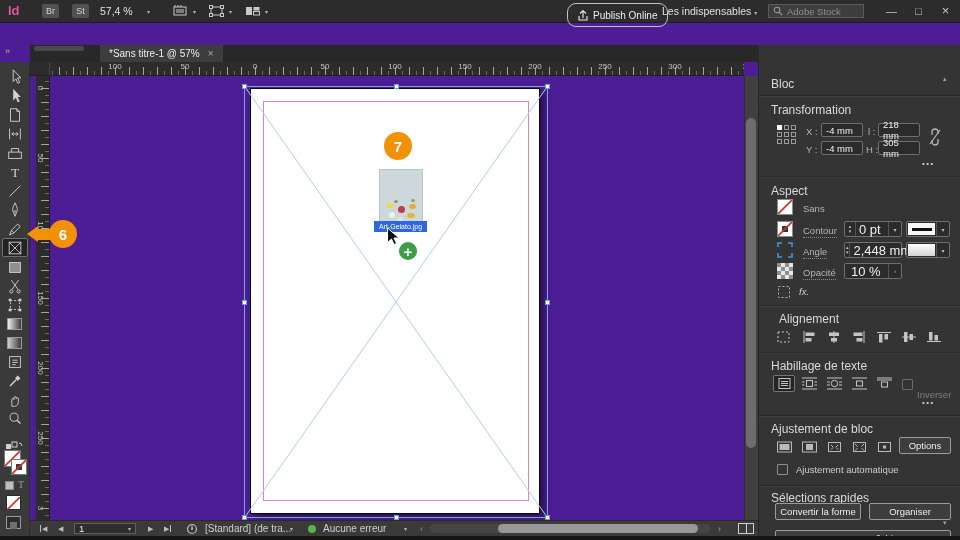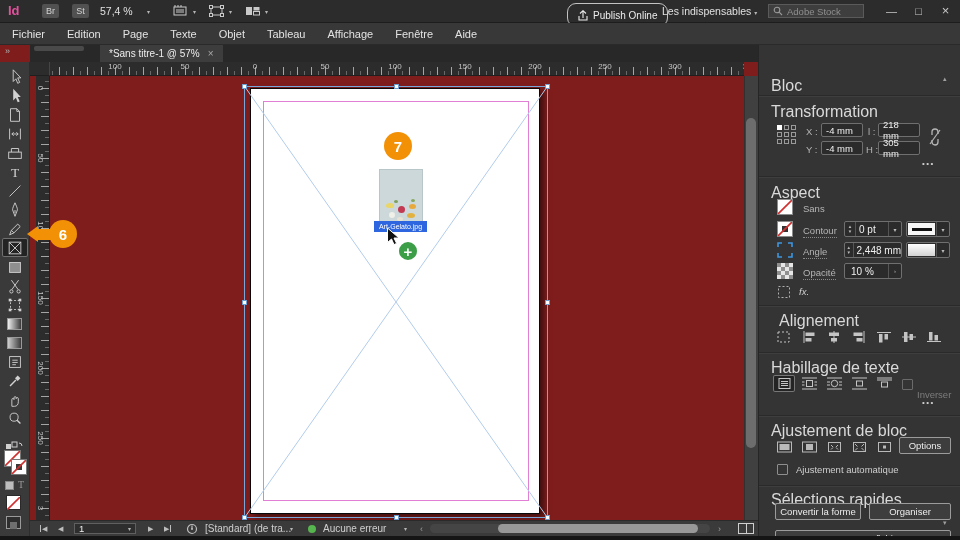--- a/index.html
+++ b/index.html
@@ -1,16 +1,16 @@
 <!DOCTYPE html>
 <html><head>
 <meta charset="utf-8">
 <style>
   html,body{margin:0;padding:0;background:#101010;}
-  #screen{position:relative;width:960px;height:540px;background:#7f1d1d;overflow:hidden;
+  #screen{position:relative;width:960px;height:540px;background:#4c1d95;overflow:hidden;
           font-family:"Liberation Sans",sans-serif;color:#ddd;-webkit-font-smoothing:antialiased;}
   
   .titlebar{position:absolute;left:0;top:0;width:960px;height:22px;background:#2c2c2c;border-bottom:1px solid #1d1d1d;}
   .logo{position:absolute;left:8px;top:3px;font-size:13px;font-weight:bold;color:#e0529c;}
   .appbtn{position:absolute;top:4px;width:17px;height:14px;background:#515151;border-radius:2px;color:#d2d2d2;
           font-size:9px;display:flex;align-items:center;justify-content:center;}
   .zoomctl{position:absolute;left:100px;top:5px;font-size:10.5px;color:#e0e0e0;}
   .chev{font-size:6px;color:#b5b5b5;}
   .tchev{position:absolute;top:8px;}
   .tbicon{position:absolute;top:4px;}
@@ -83,36 +83,36 @@
   .htrack{position:absolute;left:400px;top:3px;width:280px;height:9px;background:#454545;border-radius:5px;}
   .hthumb{position:absolute;left:468px;top:3px;width:200px;height:9px;background:#989898;border-radius:5px;}
   .spreadicon{position:absolute;left:708px;top:2px;width:16px;height:11px;border:1px solid #cfcfcf;box-sizing:border-box;}
   .spreadicon::after{content:"";position:absolute;left:50%;top:0;width:1px;height:100%;background:#cfcfcf;}
   .bottom-edge{position:absolute;left:0;top:536px;width:960px;height:4px;background:#151515;}
   
   .rpanel{position:absolute;left:758px;top:45px;width:202px;height:491px;background:#343434;border-left:1px solid #262626;box-sizing:border-box;font-size:10px;}
   .rp-tabs{position:absolute;left:0;top:0;width:202px;height:25px;background:#282828;}
   .rp-tab{position:absolute;top:7px;font-size:10.5px;color:#9c9c9c;white-space:nowrap;}
   .rp-tab.active{top:5px;height:20px;background:#3a3a3a;color:#fff;padding:0 12px;display:flex;align-items:center;}
-  .rp-title{position:absolute;color:#d9d9d9;font-size:16px;}
+  .rp-title{position:absolute;color:#d9d9d9;font-size:12px;}
   .rp-label{position:absolute;color:#b5b5b5;font-size:9.5px;white-space:nowrap;}
   .rp-link{border-bottom:1px dotted #8a8a8a;padding-bottom:1px;}
   .divider{position:absolute;left:0;width:202px;height:1px;background:#2a2a2a;box-shadow:0 1px 0 #3e3e3e;}
   .fieldbox{position:absolute;height:14px;background:#2b2b2b;border:1px solid #6f6f6f;border-radius:2px;color:#f0f0f0;
             font-size:9.5px;display:flex;align-items:center;padding:0 4px;box-sizing:border-box;}
   .refgrid{position:absolute;left:18px;top:80px;width:20px;height:20px;display:grid;grid-template-columns:repeat(3,5px);
            grid-template-rows:repeat(3,5px);gap:2px;}
   .refsq{width:5px;height:5px;border:1px solid #9a9a9a;box-sizing:border-box;}
   .refsq.sel{background:#fff;border-color:#fff;}
   .moredots{position:absolute;color:#cfcfcf;font-size:8px;letter-spacing:1.5px;}
   .swx{position:absolute;width:16px;height:16px;background:#fff;border:1px solid #8c8c8c;box-sizing:border-box;overflow:hidden;}
   .stepper{position:absolute;height:16px;background:#2b2b2b;border:1px solid #6f6f6f;border-radius:2px;display:flex;box-sizing:border-box;align-items:stretch;}
   .st-arr{width:10px;display:flex;flex-direction:column;align-items:center;justify-content:center;font-size:4.5px;
           color:#bbb;border-right:1px solid #555;line-height:1.2;}
-  .st-val{flex:1;display:flex;align-items:center;padding-left:3px;font-size:10px;color:#f0f0f0;white-space:nowrap;}
+  .st-val{flex:1;display:flex;align-items:center;padding-left:3px;font-size:13px;color:#f0f0f0;white-space:nowrap;}
   .st-ch{width:12px;border-left:1px solid #555;display:flex;align-items:center;justify-content:center;font-size:6px;color:#bbb;}
   .dd{position:absolute;height:16px;background:#2b2b2b;border:1px solid #6f6f6f;border-radius:2px;display:flex;box-sizing:border-box;}
   .dd .prev{flex:1;margin:1px;background:#f7f7f7;display:flex;align-items:center;justify-content:center;}
   .iconrow{position:absolute;display:flex;}
   .pico{width:22px;height:17px;display:flex;align-items:center;justify-content:center;border-radius:2px;margin-right:3px;}
   .pico.active{background:#242424;box-shadow:inset 0 0 0 1px #777;}
   .checkbox{position:absolute;width:11px;height:11px;border:1px solid #8e8e8e;border-radius:1px;box-sizing:border-box;}
   .pbtn{position:absolute;height:17px;background:#3d3d3d;border:1px solid #9b9b9b;border-radius:2px;color:#ececec;
         font-size:9.5px;display:flex;align-items:center;justify-content:center;box-sizing:border-box;}
   .rp-scroll{position:absolute;font-size:7px;color:#9f9f9f;}
@@ -175,31 +175,20 @@
         </svg>
       <span>Adobe Stock</span>
     </span>
     <span class="winctl">
       <span>—</span>
       <span>□</span>
       <span style="font-size:13px">×</span>
     </span>
   </div>
 
-  <div class="menubar" id="menubar">
-      <span style="margin-left: 1px;">Fichier</span>
-      <span>Edition</span>
-      <span>Page</span>
-      <span>Texte</span>
-      <span>Objet</span>
-      <span>Tableau</span>
-      <span>Affichage</span>
-      <span>Fenêtre</span>
-      <span>Aide</span>
-    </div>
 
   <div class="tabstrip"></div>
   <span class="collapse">»</span>
   <span class="dockgrip"></span>
   <div class="doc-tab" style="left:100px;top:45px">
     <span>*Sans titre-1 @ 57%</span>
     <span class="tab-close">×</span>
   </div>
 
   <div class="toolbar" id="toolbar">

